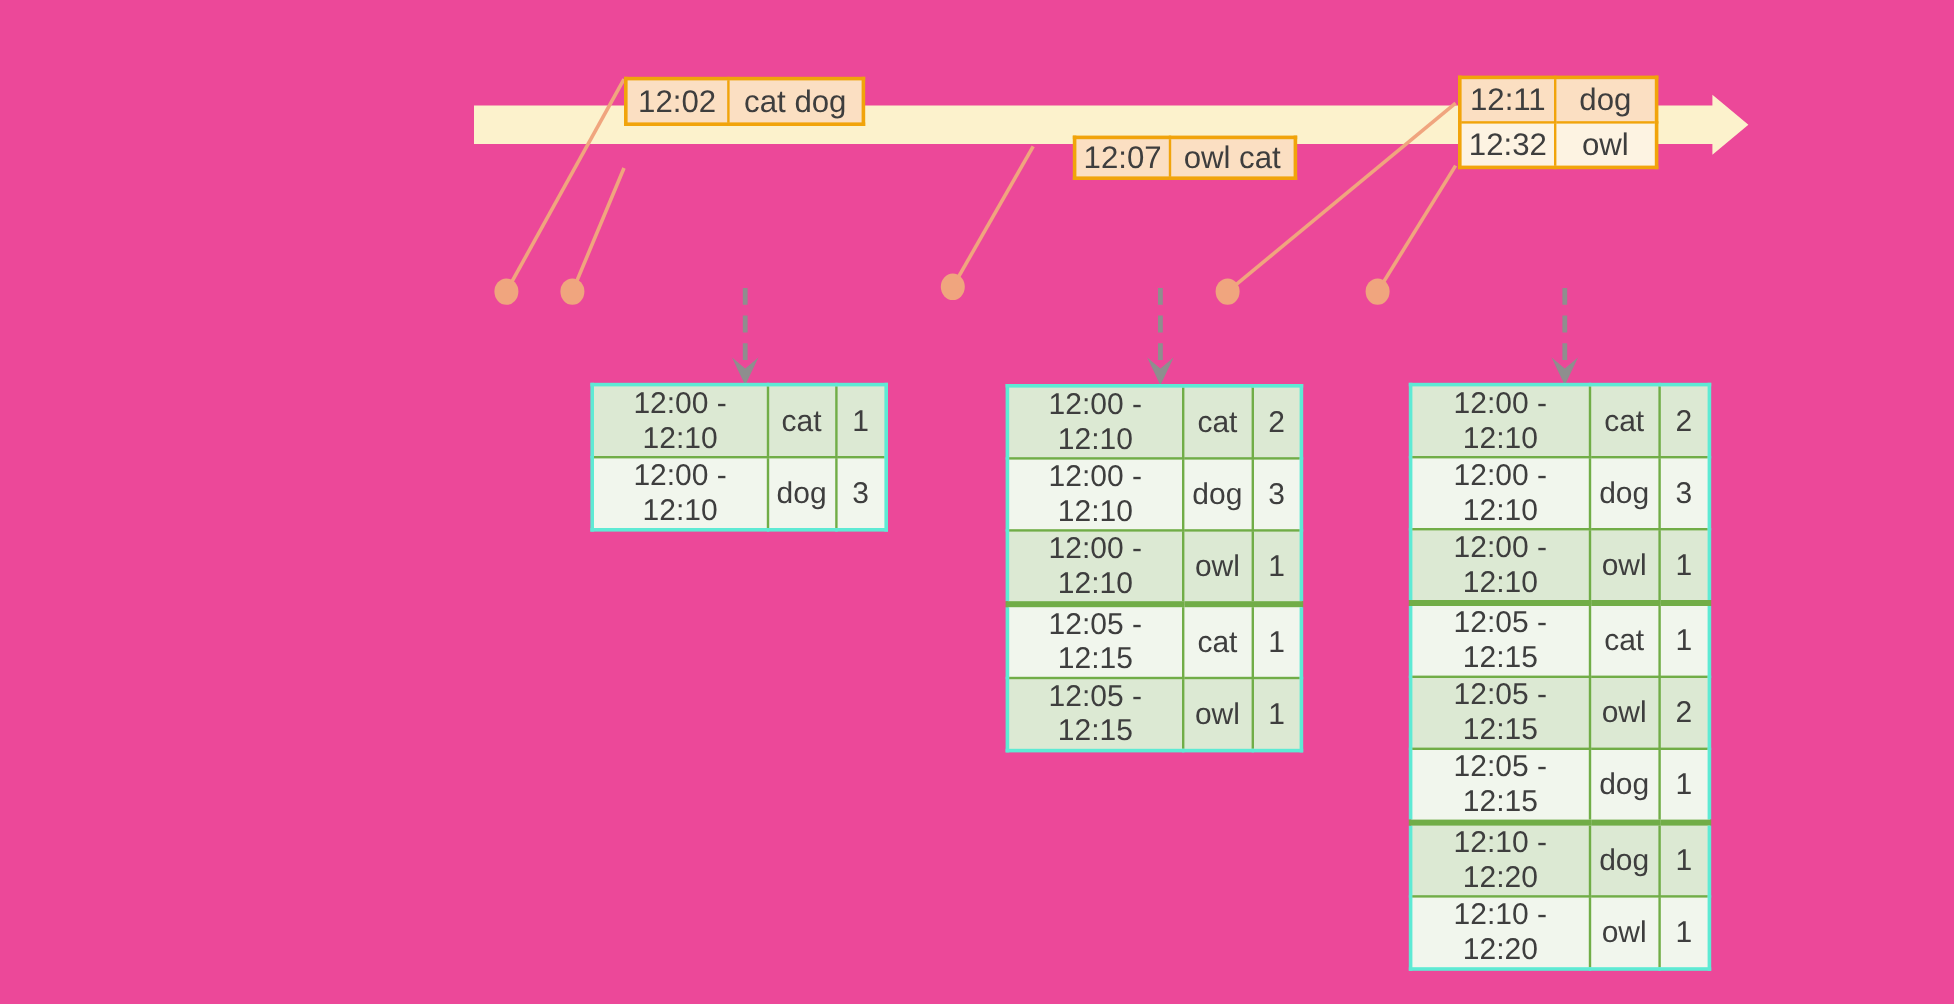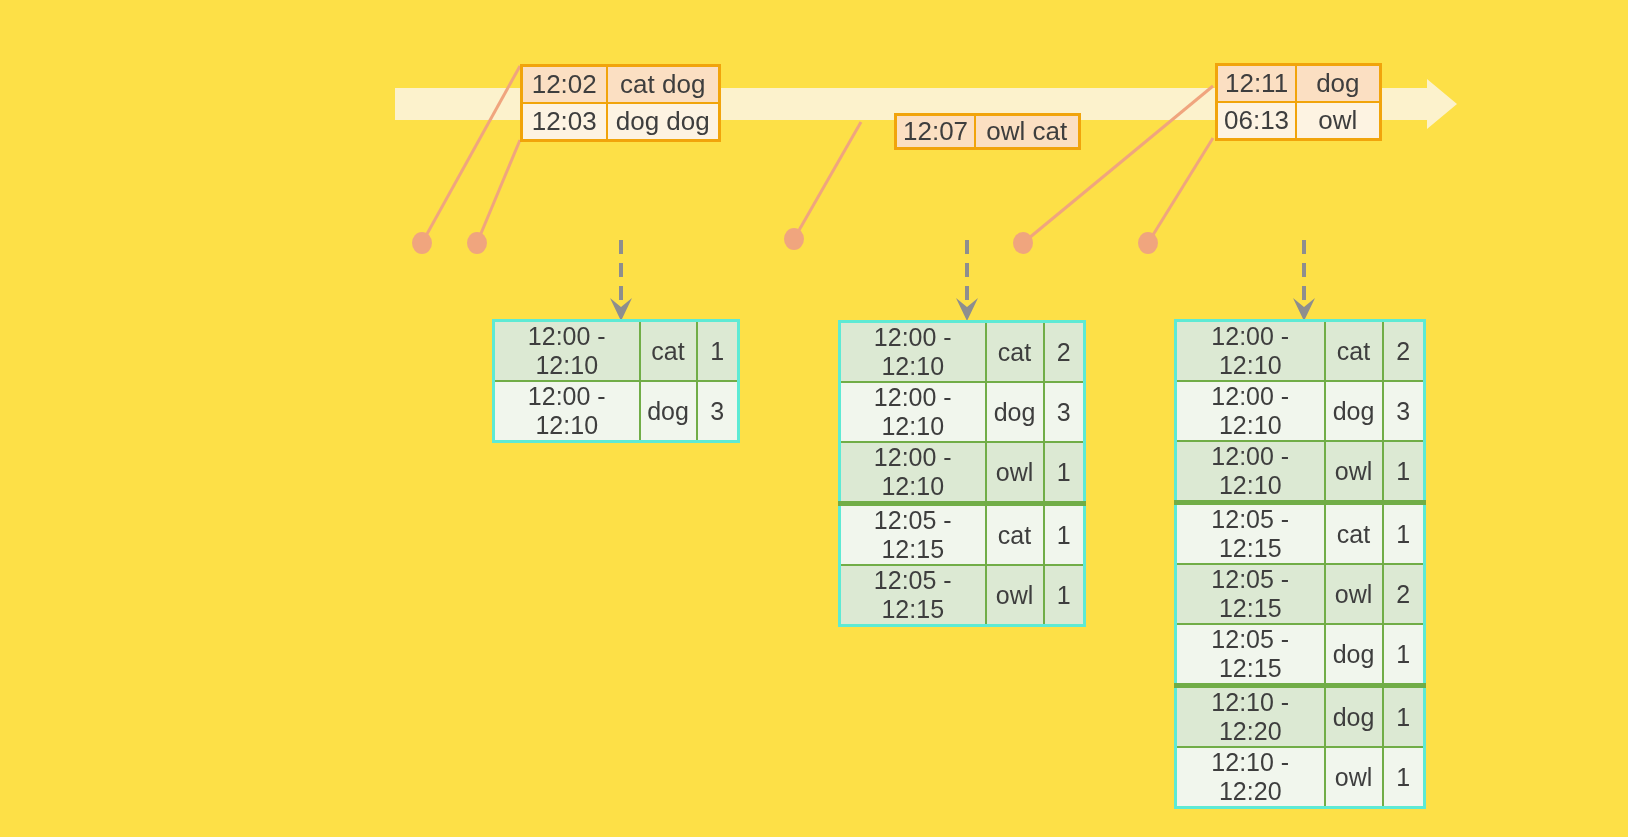--- a/index.html
+++ b/index.html
@@ -1,20 +1,20 @@
 <!DOCTYPE html>
 <html><head>
 <meta charset="utf-8">
 <style>
   html, body { margin: 0; padding: 0; background: #000; }
   .canvas {
     position: relative;
     width: 1628px;
     height: 837px;
-    background: #fde047;
+    background: #ec4899;
     overflow: hidden;
     font-family: "Liberation Sans", sans-serif;
     color: #3E3E3E;
   }
   svg.overlay { position: absolute; left: 0; top: 0; }
 
   
   table.event {
     position: absolute;
     border-collapse: collapse;
@@ -94,24 +94,20 @@
   <table class="event" id="event-t1">
     <colgroup>
         <col style="width:85px">
         <col style="width:113px">
       </colgroup>
     <tbody>
         <tr>
       <td>12:02</td>
       <td>cat dog</td>
     </tr>
-    <tr>
-      <td>12:03</td>
-      <td>dog dog</td>
-    </tr>
   </tbody>
     </table>
 
   <table class="event" id="event-t2">
     <colgroup>
         <col style="width:78px">
         <col style="width:104px">
       </colgroup>
     <tbody>
         <tr>
@@ -125,21 +121,21 @@
     <colgroup>
         <col style="width:72px">
         <col style="width:84px">
       </colgroup>
     <tbody>
         <tr>
       <td>12:11</td>
       <td>dog</td>
     </tr>
     <tr>
-      <td>06:13</td>
+      <td>12:32</td>
       <td>owl</td>
     </tr>
   </tbody>
     </table>
 
   <table class="result" id="result-t1">
     <colgroup>
         <col style="width:146px">
         <col style="width:57px">
         <col style="width:42px">

